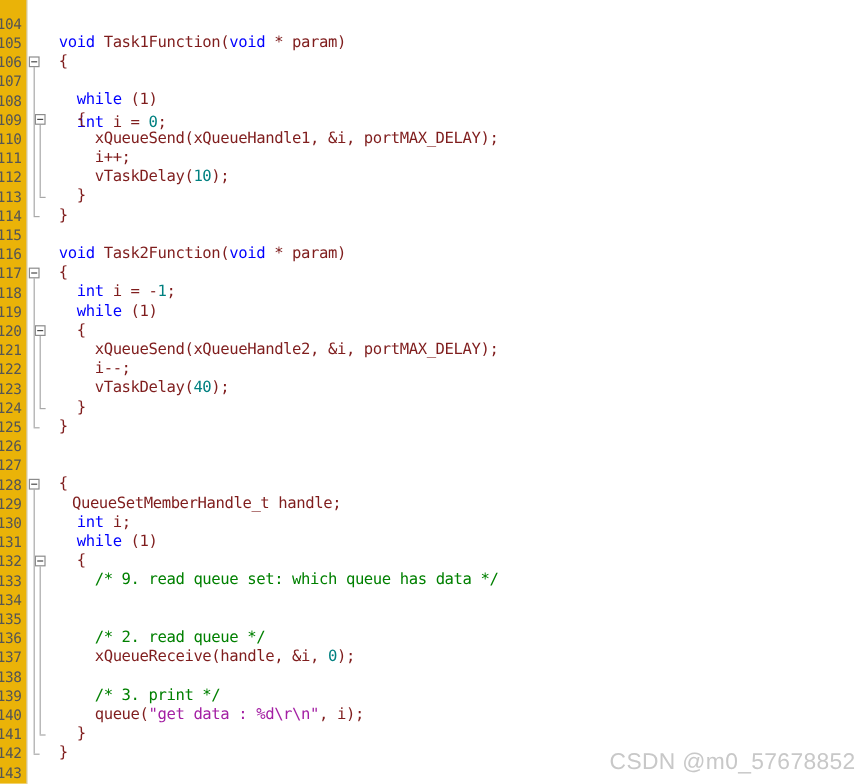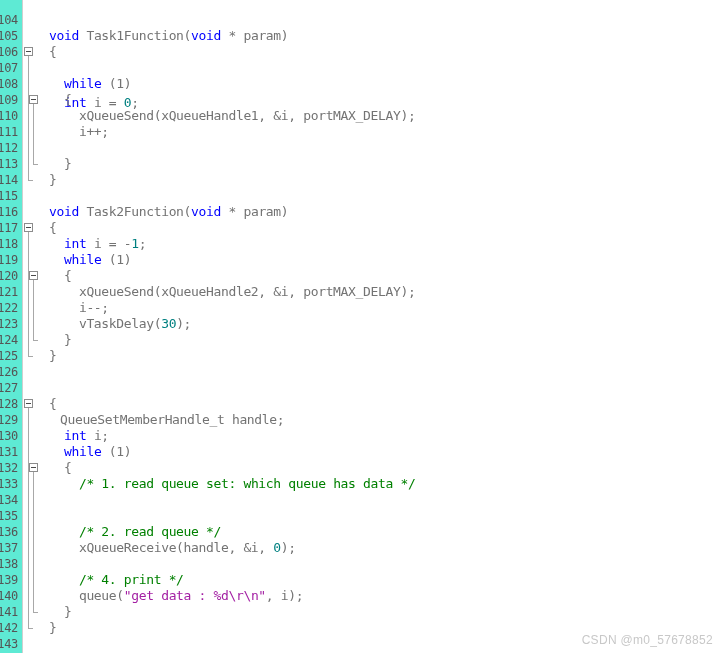--- a/index.html
+++ b/index.html
@@ -20,21 +20,21 @@
     position: absolute;
     inset: 0;
     display: flex;
     background: #ffffff;
   }
 
   
   .gutter-numbers {
     width: 22px;
     flex: 0 0 22px;
-    background: #5eead4;
+    background: #eab308;
     border-right: 1px solid #cfcfcf;
     position: relative;
     overflow: hidden;
   }
   .gutter-numbers .ln {
     height: 16px;
     line-height: 16px;
     font-size: 12px;
     font-family: "DejaVu Sans Mono", "Liberation Mono", monospace;
     color: #555555;
@@ -98,29 +98,29 @@
     white-space: pre;
     color: #000000;
     letter-spacing: -0.35px;
   }
 
   
   .kw   { color: #0000ff; }
   .num  { color: #008080; }
   .cmt  { color: #008000; }
   .str  { color: #a31fa3; }
-  .pln  { color: #737373; }
+  .pln  { color: #7f1d1d; }
 
   
   .watermark {
     position: absolute;
     right: 8px;
     bottom: 6px;
     font-family: "Liberation Sans", sans-serif;
-    font-size: 12px;
+    font-size: 19px;
     color: #c8c8c8;
     letter-spacing: 0.3px;
     user-select: none;
   }
 </style>
 </head>
 <body>
 
 <div id="editor">
 
@@ -190,45 +190,46 @@
 
   <div class="code-area" id="code-area">
       <div class="code-line" style="position: absolute; top: 12px; left: 6px;">&nbsp;</div>
       <div class="code-line" style="position: absolute; top: 28px; left: 6px;"><span class="kw">void</span><span class="pln"> Task1Function(</span><span class="kw">void</span><span class="pln"> * param)</span></div>
       <div class="code-line" style="position: absolute; top: 44px; left: 6px;"><span class="pln">{</span></div>
       <div class="code-line" style="position: absolute; top: 60px; left: 6px; margin-top: 35px;"><span class="pln">  </span><span class="kw">int</span><span class="pln"> i = </span><span class="num">0</span><span class="pln">;</span></div>
       <div class="code-line" style="position: absolute; top: 76px; left: 6px;"><span class="pln">  </span><span class="kw">while</span><span class="pln"> (1)</span></div>
       <div class="code-line" style="position: absolute; top: 92px; left: 6px;"><span class="pln">  {</span></div>
       <div class="code-line" style="position: absolute; top: 108px; left: 6px;"><span class="pln">    xQueueSend(xQueueHandle1, &amp;i, portMAX_DELAY);</span></div>
       <div class="code-line" style="position: absolute; top: 124px; left: 6px;"><span class="pln">    i++;</span></div>
+      <div class="code-line" style="position: absolute; top: 140px; left: 6px;"><span class="pln">    vTaskDelay(</span><span class="num">10</span><span class="pln">);</span></div>
       <div class="code-line" style="position: absolute; top: 156px; left: 6px;"><span class="pln">  }</span></div>
       <div class="code-line" style="position: absolute; top: 172px; left: 6px;"><span class="pln">}</span></div>
       <div class="code-line" style="position: absolute; top: 188px; left: 6px;">&nbsp;</div>
       <div class="code-line" style="position: absolute; top: 204px; left: 6px;"><span class="kw">void</span><span class="pln"> Task2Function(</span><span class="kw">void</span><span class="pln"> * param)</span></div>
       <div class="code-line" style="position: absolute; top: 220px; left: 6px;"><span class="pln">{</span></div>
       <div class="code-line" style="position: absolute; top: 236px; left: 6px;"><span class="pln">  </span><span class="kw">int</span><span class="pln"> i = -</span><span class="num">1</span><span class="pln">;</span></div>
       <div class="code-line" style="position: absolute; top: 252px; left: 6px;"><span class="pln">  </span><span class="kw">while</span><span class="pln"> (1)</span></div>
       <div class="code-line" style="position: absolute; top: 268px; left: 6px;"><span class="pln">  {</span></div>
       <div class="code-line" style="position: absolute; top: 284px; left: 6px;"><span class="pln">    xQueueSend(xQueueHandle2, &amp;i, portMAX_DELAY);</span></div>
       <div class="code-line" style="position: absolute; top: 300px; left: 6px;"><span class="pln">    i--;</span></div>
-      <div class="code-line" style="position: absolute; top: 316px; left: 6px;"><span class="pln">    vTaskDelay(</span><span class="num">30</span><span class="pln">);</span></div>
+      <div class="code-line" style="position: absolute; top: 316px; left: 6px;"><span class="pln">    vTaskDelay(</span><span class="num">40</span><span class="pln">);</span></div>
       <div class="code-line" style="position: absolute; top: 332px; left: 6px;"><span class="pln">  }</span></div>
       <div class="code-line" style="position: absolute; top: 348px; left: 6px;"><span class="pln">}</span></div>
       <div class="code-line" style="position: absolute; top: 364px; left: 6px;">&nbsp;</div>
       <div class="code-line" style="position: absolute; top: 396px; left: 6px;"><span class="pln">{</span></div>
       <div class="code-line" style="position: absolute; top: 412px; left: 2px;"><span class="pln">  QueueSetMemberHandle_t handle;</span></div>
       <div class="code-line" style="position: absolute; top: 428px; left: 6px;"><span class="pln">  </span><span class="kw">int</span><span class="pln"> i;</span></div>
       <div class="code-line" style="position: absolute; top: 444px; left: 6px;"><span class="pln">  </span><span class="kw">while</span><span class="pln"> (1)</span></div>
       <div class="code-line" style="position: absolute; top: 460px; left: 6px;"><span class="pln">  {</span></div>
-      <div class="code-line" style="position: absolute; top: 476px; left: 6px;"><span class="pln">    </span><span class="cmt">/* 1. read queue set: which queue has data */</span></div>
+      <div class="code-line" style="position: absolute; top: 476px; left: 6px;"><span class="pln">    </span><span class="cmt">/* 9. read queue set: which queue has data */</span></div>
       <div class="code-line" style="position: absolute; top: 508px; left: 6px;">&nbsp;</div>
       <div class="code-line" style="position: absolute; top: 524px; left: 6px;"><span class="pln">    </span><span class="cmt">/* 2. read queue */</span></div>
       <div class="code-line" style="position: absolute; top: 540px; left: 6px;"><span class="pln">    xQueueReceive(handle, &amp;i, </span><span class="num">0</span><span class="pln">);</span></div>
       <div class="code-line" style="position: absolute; top: 556px; left: 6px;">&nbsp;</div>
-      <div class="code-line" style="position: absolute; top: 572px; left: 6px;"><span class="pln">    </span><span class="cmt">/* 4. print */</span></div>
+      <div class="code-line" style="position: absolute; top: 572px; left: 6px;"><span class="pln">    </span><span class="cmt">/* 3. print */</span></div>
       <div class="code-line" style="position: absolute; top: 588px; left: 6px;"><span class="pln">    queue(</span><span class="str">"get data : %d\r\n"</span><span class="pln">, i);</span></div>
       <div class="code-line" style="position: absolute; top: 604px; left: 6px;"><span class="pln">  }</span></div>
       <div class="code-line" style="position: absolute; top: 620px; left: 6px;"><span class="pln">}</span></div>
       <div class="code-line" style="position: absolute; top: 636px; left: 6px;">&nbsp;</div>
     </div>
 
 </div>
 
 <div class="watermark">CSDN @m0_57678852</div>
 

